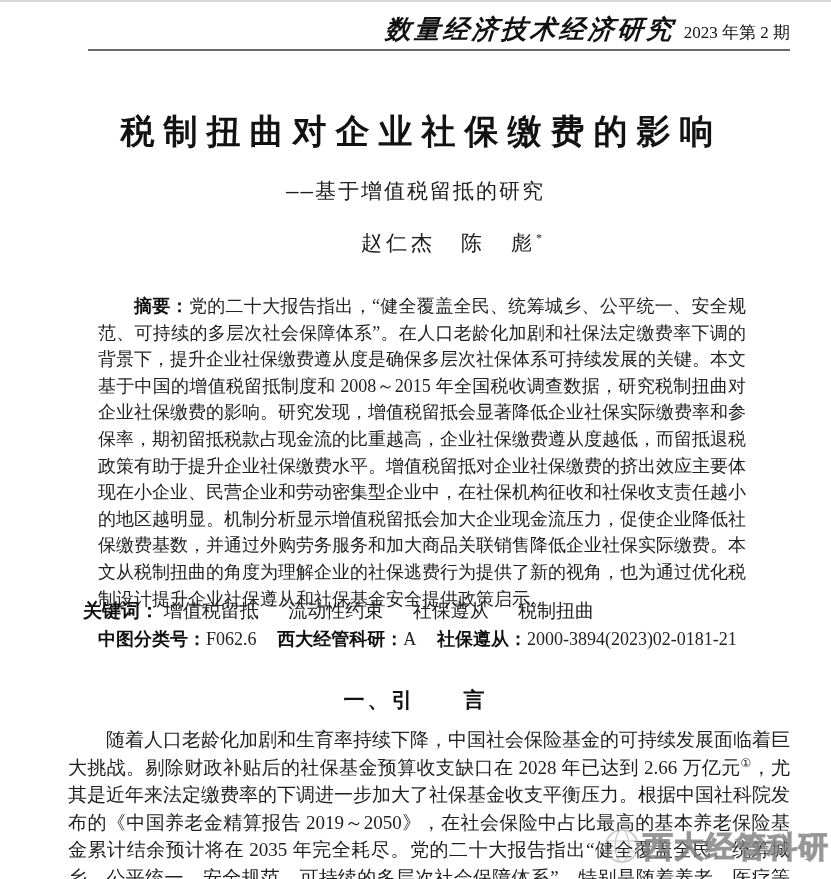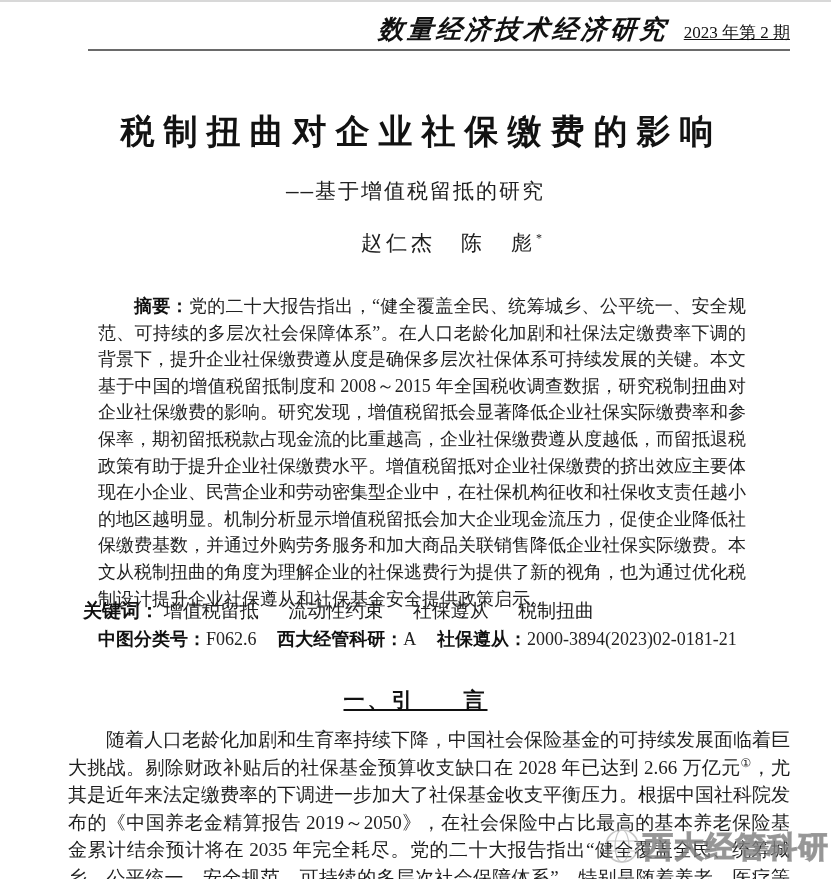--- a/index.html
+++ b/index.html
@@ -36,23 +36,22 @@
     font-style: italic;
     font-weight: bold;
     font-size: 26px;
     letter-spacing: 3px;
     transform: skewX(-4deg);
     display: inline-block;
     color: #111;
   }
   .journal-issue {
     font-size: 17px;
-    margin-left: 16px;
-    color: #111;
-    text-decoration: underline;
+    margin-left: 9px;
+    color: #111;
   }
   .header-rule {
     position: absolute;
     top: 49px;
     left: 88px;
     width: 702px;
     height: 2px;
     background: #6a6a6a;
   }
   
@@ -140,21 +139,20 @@
     top: 686px;
     left: 0;
     width: 100%;
     text-align: center;
     margin: 0;
     font-size: 21px;
     font-weight: bold;
     font-family: "Liberation Sans", "DejaVu Sans", sans-serif;
     letter-spacing: 3px;
     color: #111;
-    text-decoration: underline;
   }
   
   .intro-block {
     position: absolute;
     top: 726px;
     left: 68px;
     width: 722px;
     font-size: 19px;
     line-height: 27.6px;
     text-align: justify;

